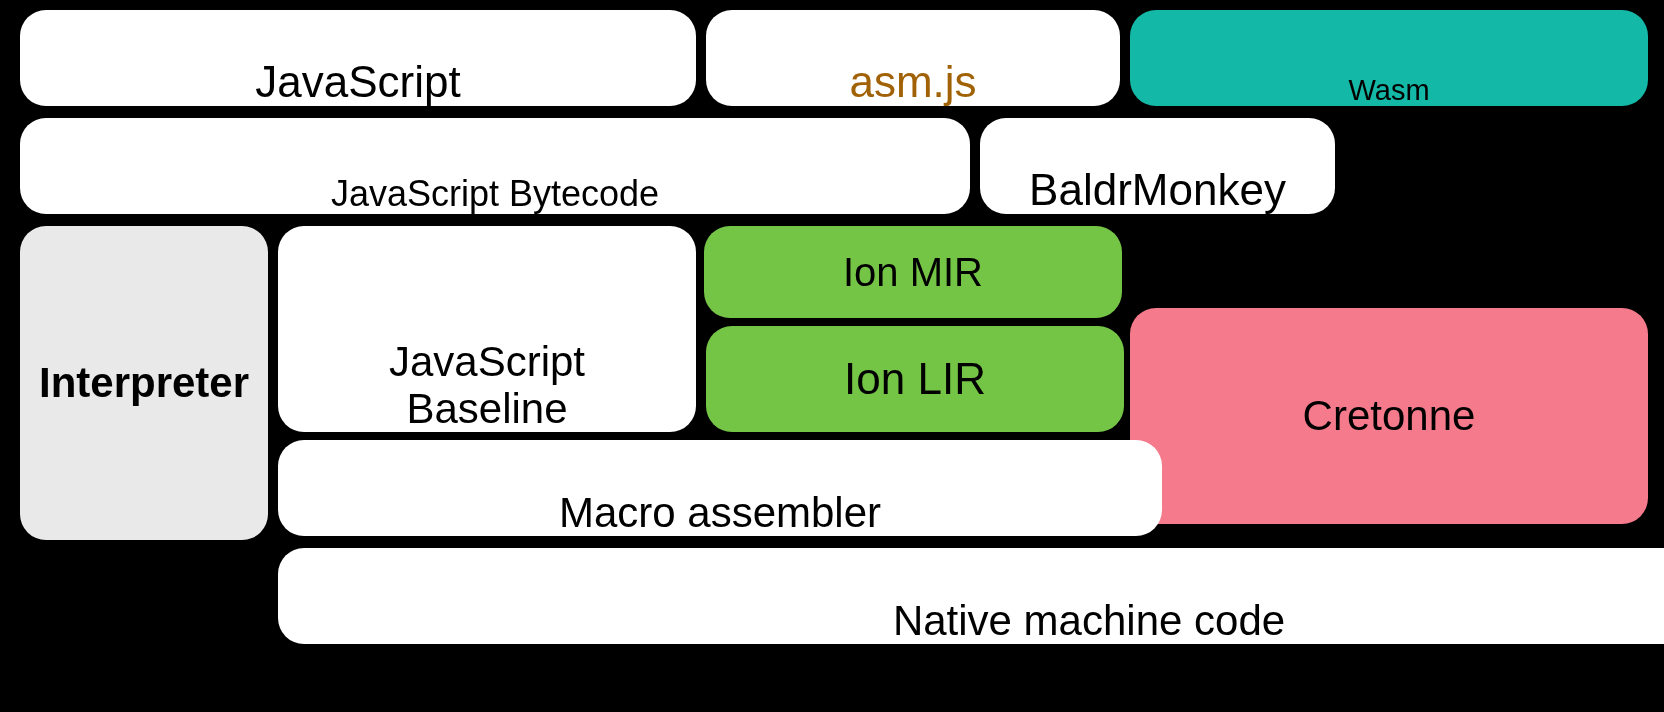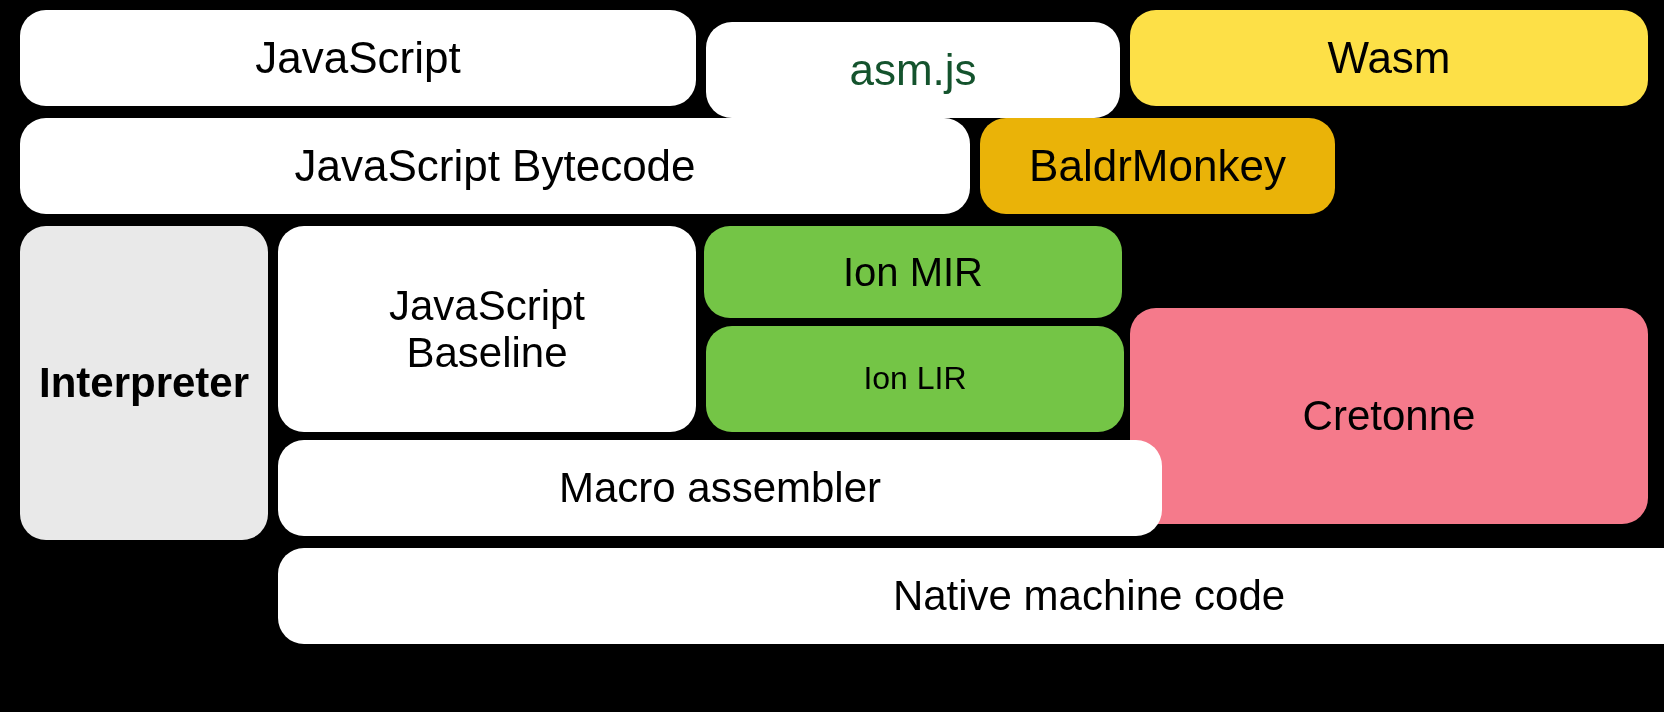--- a/index.html
+++ b/index.html
@@ -27,35 +27,35 @@
     border-radius: 26px;
     line-height: 1.12;
     white-space: pre-line;
     -webkit-font-smoothing: antialiased;
   }
   .node .label {
     display: block;
     padding: 0 10px;
   }
   
-  .fill-white { background: #ffffff; }
+  .fill-white { background: #ffffff; align-items: flex-end; }
   .fill-gray  { background: #e9e9e9; }
   .fill-green { background: #74c546; }
   .fill-pink  { background: #f57a8b; }
 </style>
 </head>
 <body>
 
 <div id="stage" style="background: rgb(0, 0, 0);">
     <div class="node fill-white" style="left: 20px; top: 10px; width: 676px; height: 96px; font-size: 44px; background: rgb(255, 255, 255); color: rgb(0, 0, 0);"><span class="label">JavaScript</span></div>
-    <div class="node fill-white" style="left: 706px; top: 22px; width: 414px; height: 96px; font-size: 44px; background: rgb(255, 255, 255); color: #14532d;"><span class="label">asm.js</span></div>
-    <div class="node fill-white" style="left: 1130px; top: 10px; width: 518px; height: 96px; font-size: 44px; background: #fde047; color: rgb(0, 0, 0);"><span class="label">Wasm</span></div>
-    <div class="node fill-white" style="left: 20px; top: 118px; width: 950px; height: 96px; font-size: 44px; background: rgb(255, 255, 255); color: rgb(0, 0, 0);"><span class="label">JavaScript Bytecode</span></div>
-    <div class="node fill-white" style="left: 980px; top: 118px; width: 355px; height: 96px; font-size: 44px; background: #eab308; color: rgb(0, 0, 0);"><span class="label">BaldrMonkey</span></div>
+    <div class="node fill-white" style="left: 706px; top: 10px; width: 414px; height: 96px; font-size: 44px; background: rgb(255, 255, 255); color: #a16207;"><span class="label">asm.js</span></div>
+    <div class="node fill-white" style="left: 1130px; top: 10px; width: 518px; height: 96px; font-size: 29px; background: #14b8a6; color: rgb(0, 0, 0);"><span class="label">Wasm</span></div>
+    <div class="node fill-white" style="left: 20px; top: 118px; width: 950px; height: 96px; font-size: 36px; background: rgb(255, 255, 255); color: rgb(0, 0, 0);"><span class="label">JavaScript Bytecode</span></div>
+    <div class="node fill-white" style="left: 980px; top: 118px; width: 355px; height: 96px; font-size: 44px; background: #ffffff; color: rgb(0, 0, 0);"><span class="label">BaldrMonkey</span></div>
     <div class="node fill-gray" style="left: 20px; top: 226px; width: 248px; height: 314px; font-size: 42px; background: rgb(233, 233, 233); color: rgb(0, 0, 0); font-weight: bold;"><span class="label">Interpreter</span></div>
     <div class="node fill-white" style="left: 278px; top: 226px; width: 418px; height: 206px; font-size: 42px; background: rgb(255, 255, 255); color: rgb(0, 0, 0);"><span class="label">JavaScript
 Baseline</span></div>
     <div class="node fill-green" style="left: 704px; top: 226px; width: 418px; height: 92px; font-size: 40px; background: rgb(116, 197, 70); color: rgb(0, 0, 0);"><span class="label">Ion MIR</span></div>
-    <div class="node fill-green" style="left: 706px; top: 326px; width: 418px; height: 106px; font-size: 32px; background: rgb(116, 197, 70); color: rgb(0, 0, 0);"><span class="label">Ion LIR</span></div>
+    <div class="node fill-green" style="left: 706px; top: 326px; width: 418px; height: 106px; font-size: 44px; background: rgb(116, 197, 70); color: rgb(0, 0, 0);"><span class="label">Ion LIR</span></div>
     <div class="node fill-pink" style="left: 1130px; top: 308px; width: 518px; height: 216px; font-size: 42px; background: rgb(245, 122, 139); color: rgb(0, 0, 0);"><span class="label">Cretonne</span></div>
     <div class="node fill-white" style="left: 278px; top: 440px; width: 884px; height: 96px; font-size: 42px; background: rgb(255, 255, 255); color: rgb(0, 0, 0);"><span class="label">Macro assembler</span></div>
     <div class="node fill-white" style="left: 278px; top: 548px; width: 1622px; height: 96px; font-size: 42px; background: rgb(255, 255, 255); color: rgb(0, 0, 0);"><span class="label">Native machine code</span></div>
   </div>
 
 </body></html>

